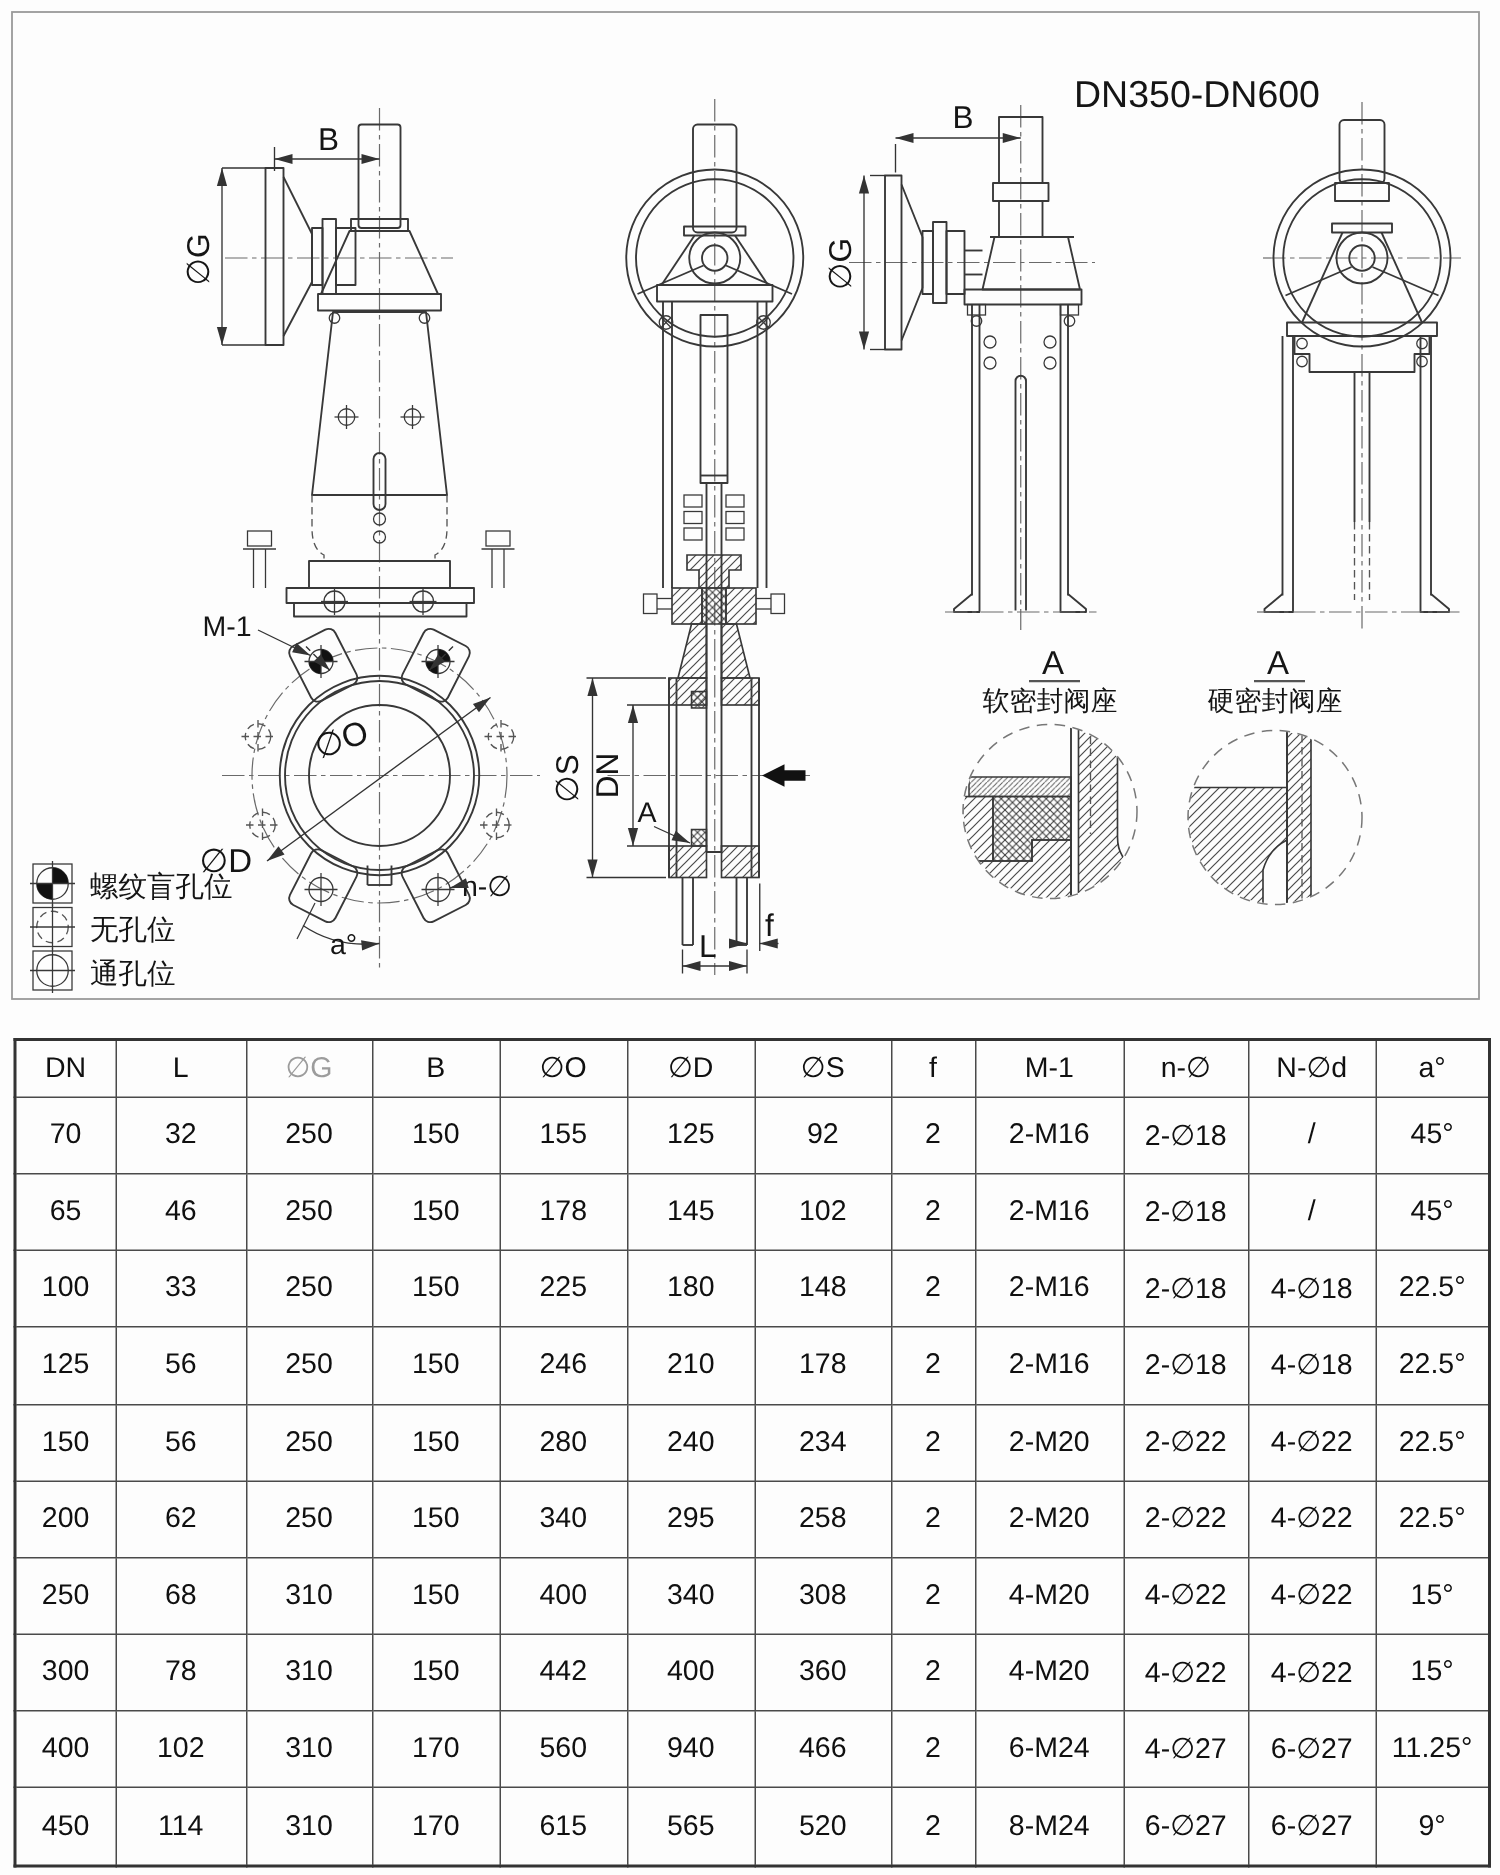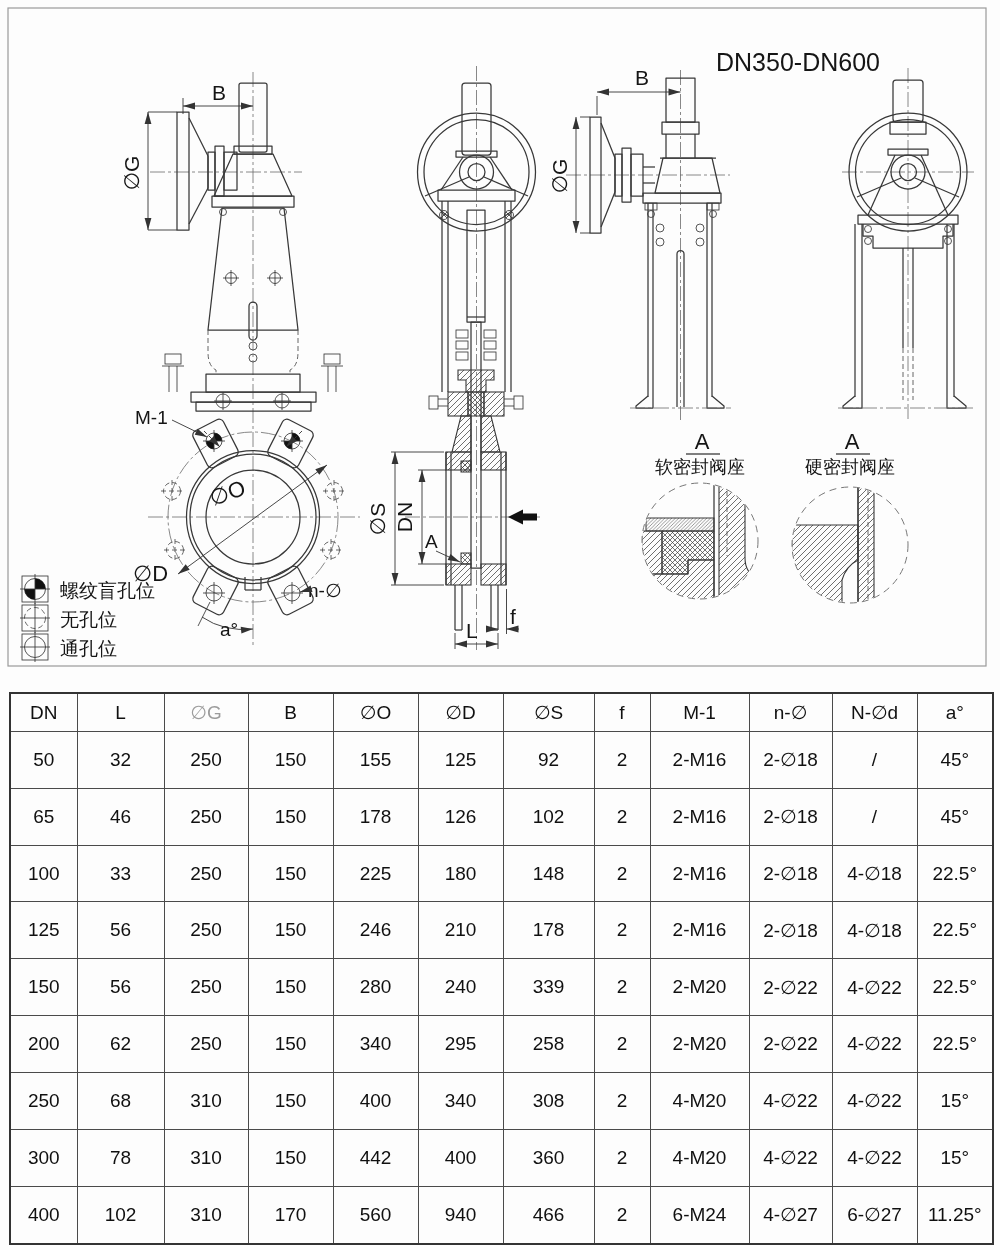--- a/index.html
+++ b/index.html
@@ -517,40 +517,40 @@
             <th>∅S</th>
             <th>f</th>
             <th>M-1</th>
             <th>n-∅</th>
             <th>N-∅d</th>
             <th>a°</th>
           </tr>
     </thead>
     <tbody>
           <tr>
-            <td>50</td>
+            <td>70</td>
             <td>32</td>
             <td>250</td>
             <td>150</td>
             <td>155</td>
             <td>125</td>
             <td>92</td>
             <td>2</td>
             <td>2-M16</td>
             <td>2-∅18</td>
             <td>/</td>
             <td>45°</td>
           </tr>
           <tr>
             <td>65</td>
             <td>46</td>
             <td>250</td>
             <td>150</td>
             <td>178</td>
-            <td>126</td>
+            <td>145</td>
             <td>102</td>
             <td>2</td>
             <td>2-M16</td>
             <td>2-∅18</td>
             <td>/</td>
             <td>45°</td>
           </tr>
           <tr>
             <td>100</td>
             <td>33</td>
@@ -579,21 +579,21 @@
             <td>4-∅18</td>
             <td>22.5°</td>
           </tr>
           <tr>
             <td>150</td>
             <td>56</td>
             <td>250</td>
             <td>150</td>
             <td>280</td>
             <td>240</td>
-            <td>339</td>
+            <td>234</td>
             <td>2</td>
             <td>2-M20</td>
             <td>2-∅22</td>
             <td>4-∅22</td>
             <td>22.5°</td>
           </tr>
           <tr>
             <td>200</td>
             <td>62</td>
             <td>250</td>
@@ -642,17 +642,31 @@
             <td>170</td>
             <td>560</td>
             <td>940</td>
             <td>466</td>
             <td>2</td>
             <td>6-M24</td>
             <td>4-∅27</td>
             <td>6-∅27</td>
             <td>11.25°</td>
           </tr>
+          <tr>
+            <td>450</td>
+            <td>114</td>
+            <td>310</td>
+            <td>170</td>
+            <td>615</td>
+            <td>565</td>
+            <td>520</td>
+            <td>2</td>
+            <td>8-M24</td>
+            <td>6-∅27</td>
+            <td>6-∅27</td>
+            <td>9°</td>
+          </tr>
         </tbody>
   </table>
 </div>
 
 </div>
 
 </body></html>

